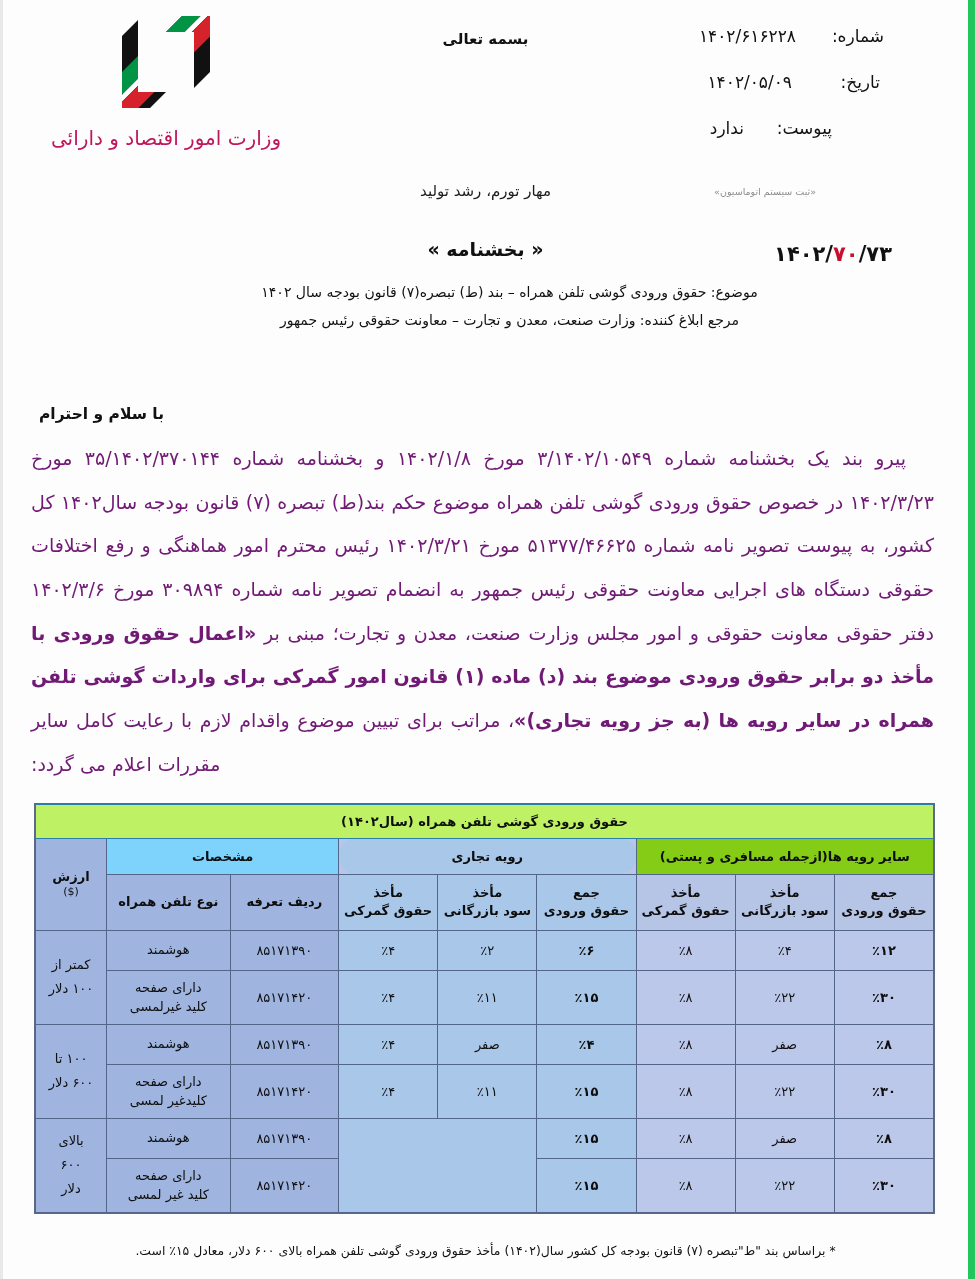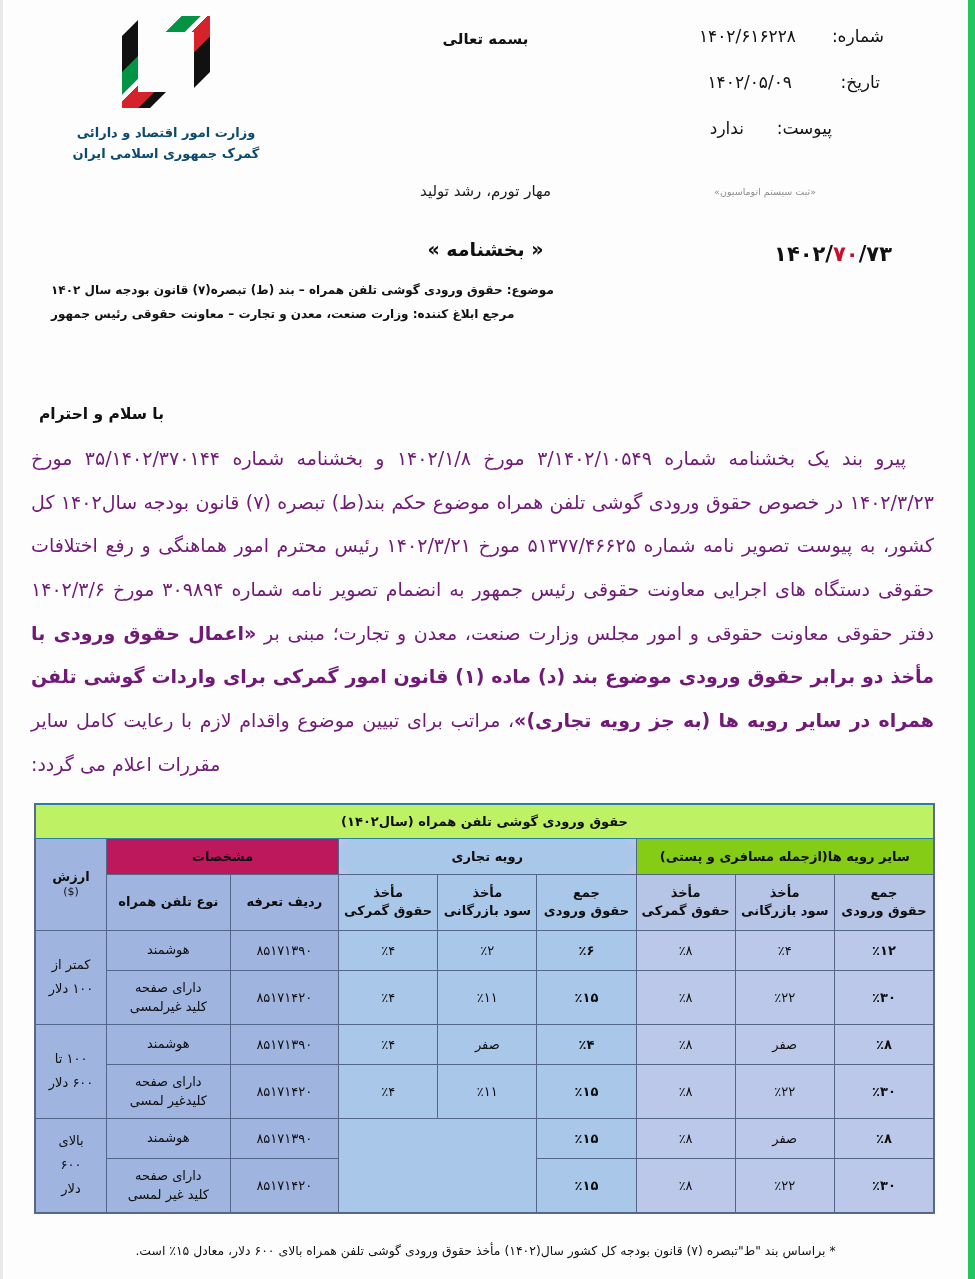--- a/index.html
+++ b/index.html
@@ -99,25 +99,25 @@
   .logo {
     width: 112px;
     height: 108px;
     margin: 0 auto 6px auto;
     position: relative;
     overflow: hidden;
   }
   .logo svg { display: block; width: 112px; height: 108px; }
 
   .org-line {
-    font-size: 13px;
-    font-weight: bold;
+    font-size: 20px;
+    font-weight: normal;
     line-height: 1.62;
     letter-spacing: 0.2px;
-    color: #0c4a6e;
+    color: #be185d;
   }
 
   
   .circular-zone {
     position: relative;
     height: 175px;
   }
   .circular-no {
     position: absolute;
     top: 12px;
@@ -142,24 +142,24 @@
 
   .title-lines {
     position: absolute;
     top: 48px;
     right: 0;
     left: 40px;
     text-align: left;
     direction: rtl;
   }
   .title-line {
-    font-size: 12px;
-    font-weight: bold;
+    font-size: 14px;
+    font-weight: normal;
     line-height: 2.0;
-    text-align: left;
+    text-align: center;
     padding-left: 8px;
   }
 
   
   .body-text {
     margin: 0 34px 0 28px;
     direction: rtl;
   }
   .greeting {
     text-align: left;
@@ -207,21 +207,21 @@
     letter-spacing: 0.3px;
     border: 1px solid #2a7fa8 !important;
   }
   .grp-head {
     font-size: 15px;
     font-weight: bold;
     height: 36px;
   }
   .grp-other { background: #84cc16; }
   .grp-trade { background: #a9c7e8; border-radius: 17px; }
-  .grp-spec  { background: #be185d; }
+  .grp-spec  { background: #7dd3fc; }
 
   .sub-head {
     font-weight: bold;
     font-size: 13.2px;
     line-height: 1.35;
     height: 56px;
   }
   .sub-other { background: #b6c4e6; }
   .sub-trade { background: #a9c7e8; }
   .sub-spec  { background: #9fb4df; }
@@ -296,21 +296,20 @@
             <rect x="0" y="0" width="112" height="108" fill="#111111"></rect>
             <g transform="rotate(-45 56 54)">
               <rect x="-40" y="30" width="200" height="16" fill="#009444"></rect>
               <rect x="-40" y="46" width="200" height="5" fill="#ffffff"></rect>
               <rect x="-40" y="51" width="200" height="16" fill="#d6222a"></rect>
             </g>
           </g>
         </svg>
       </div>
       <div class="org-line">وزارت امور اقتصاد و دارائی</div>
-      <div class="org-line">گمرک جمهوری اسلامی ایران</div>
     </div>
   </div>
 
   <div class="circular-zone">
     <div class="circular-no"><span>۱۴۰۲/</span><span class="red">۷۰</span><span>/۷۳</span></div>
 
     <div class="bakhshname">« بخشنامه »</div>
 
     <div class="title-lines">
       <div class="title-line">موضوع: حقوق ورودی گوشی تلفن همراه – بند (ط) تبصره(۷) قانون بودجه سال ۱۴۰۲</div>

